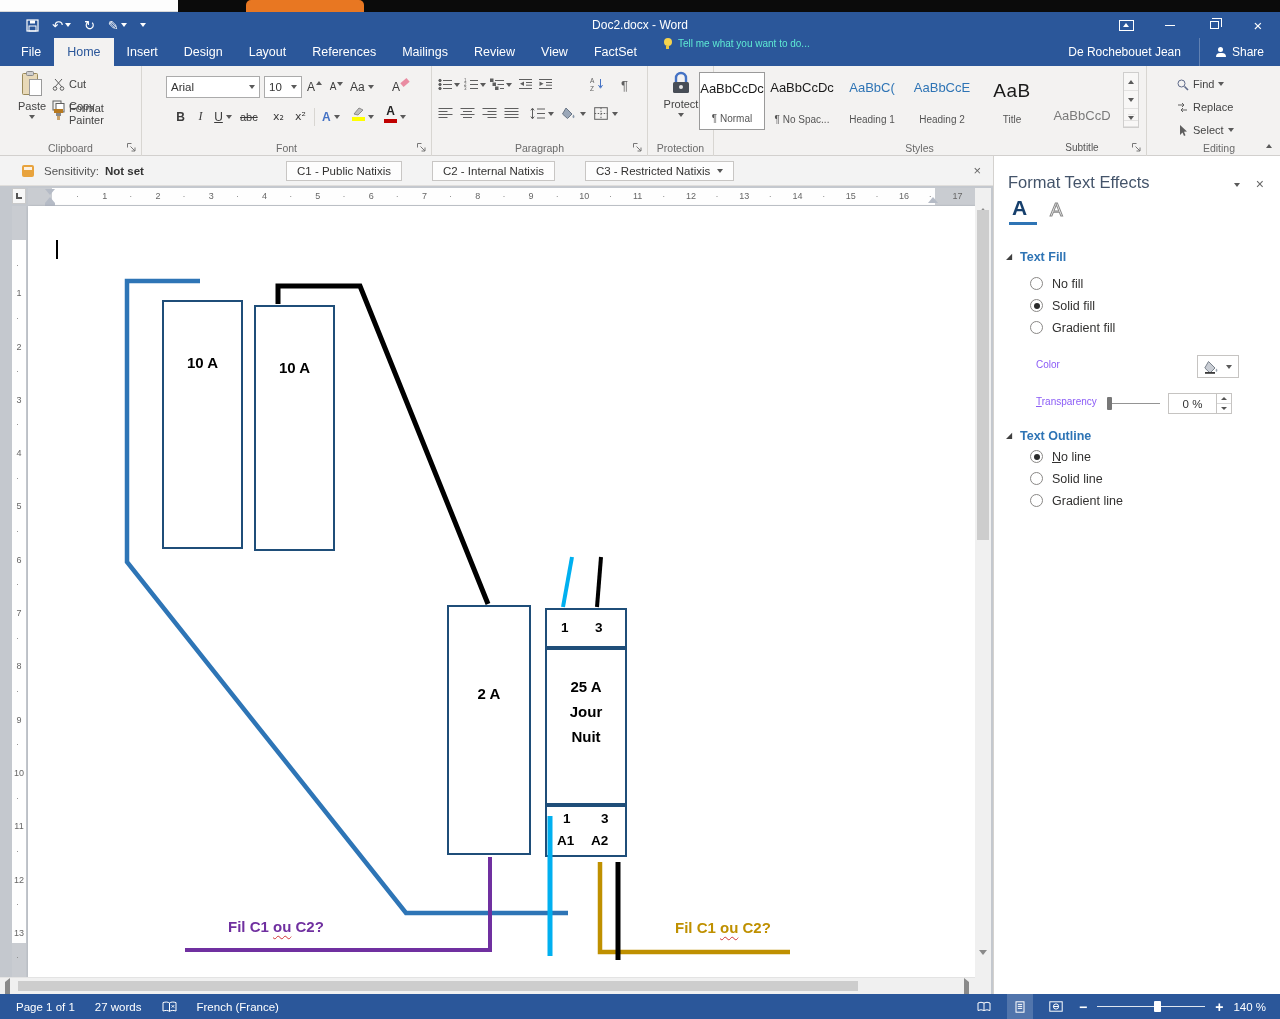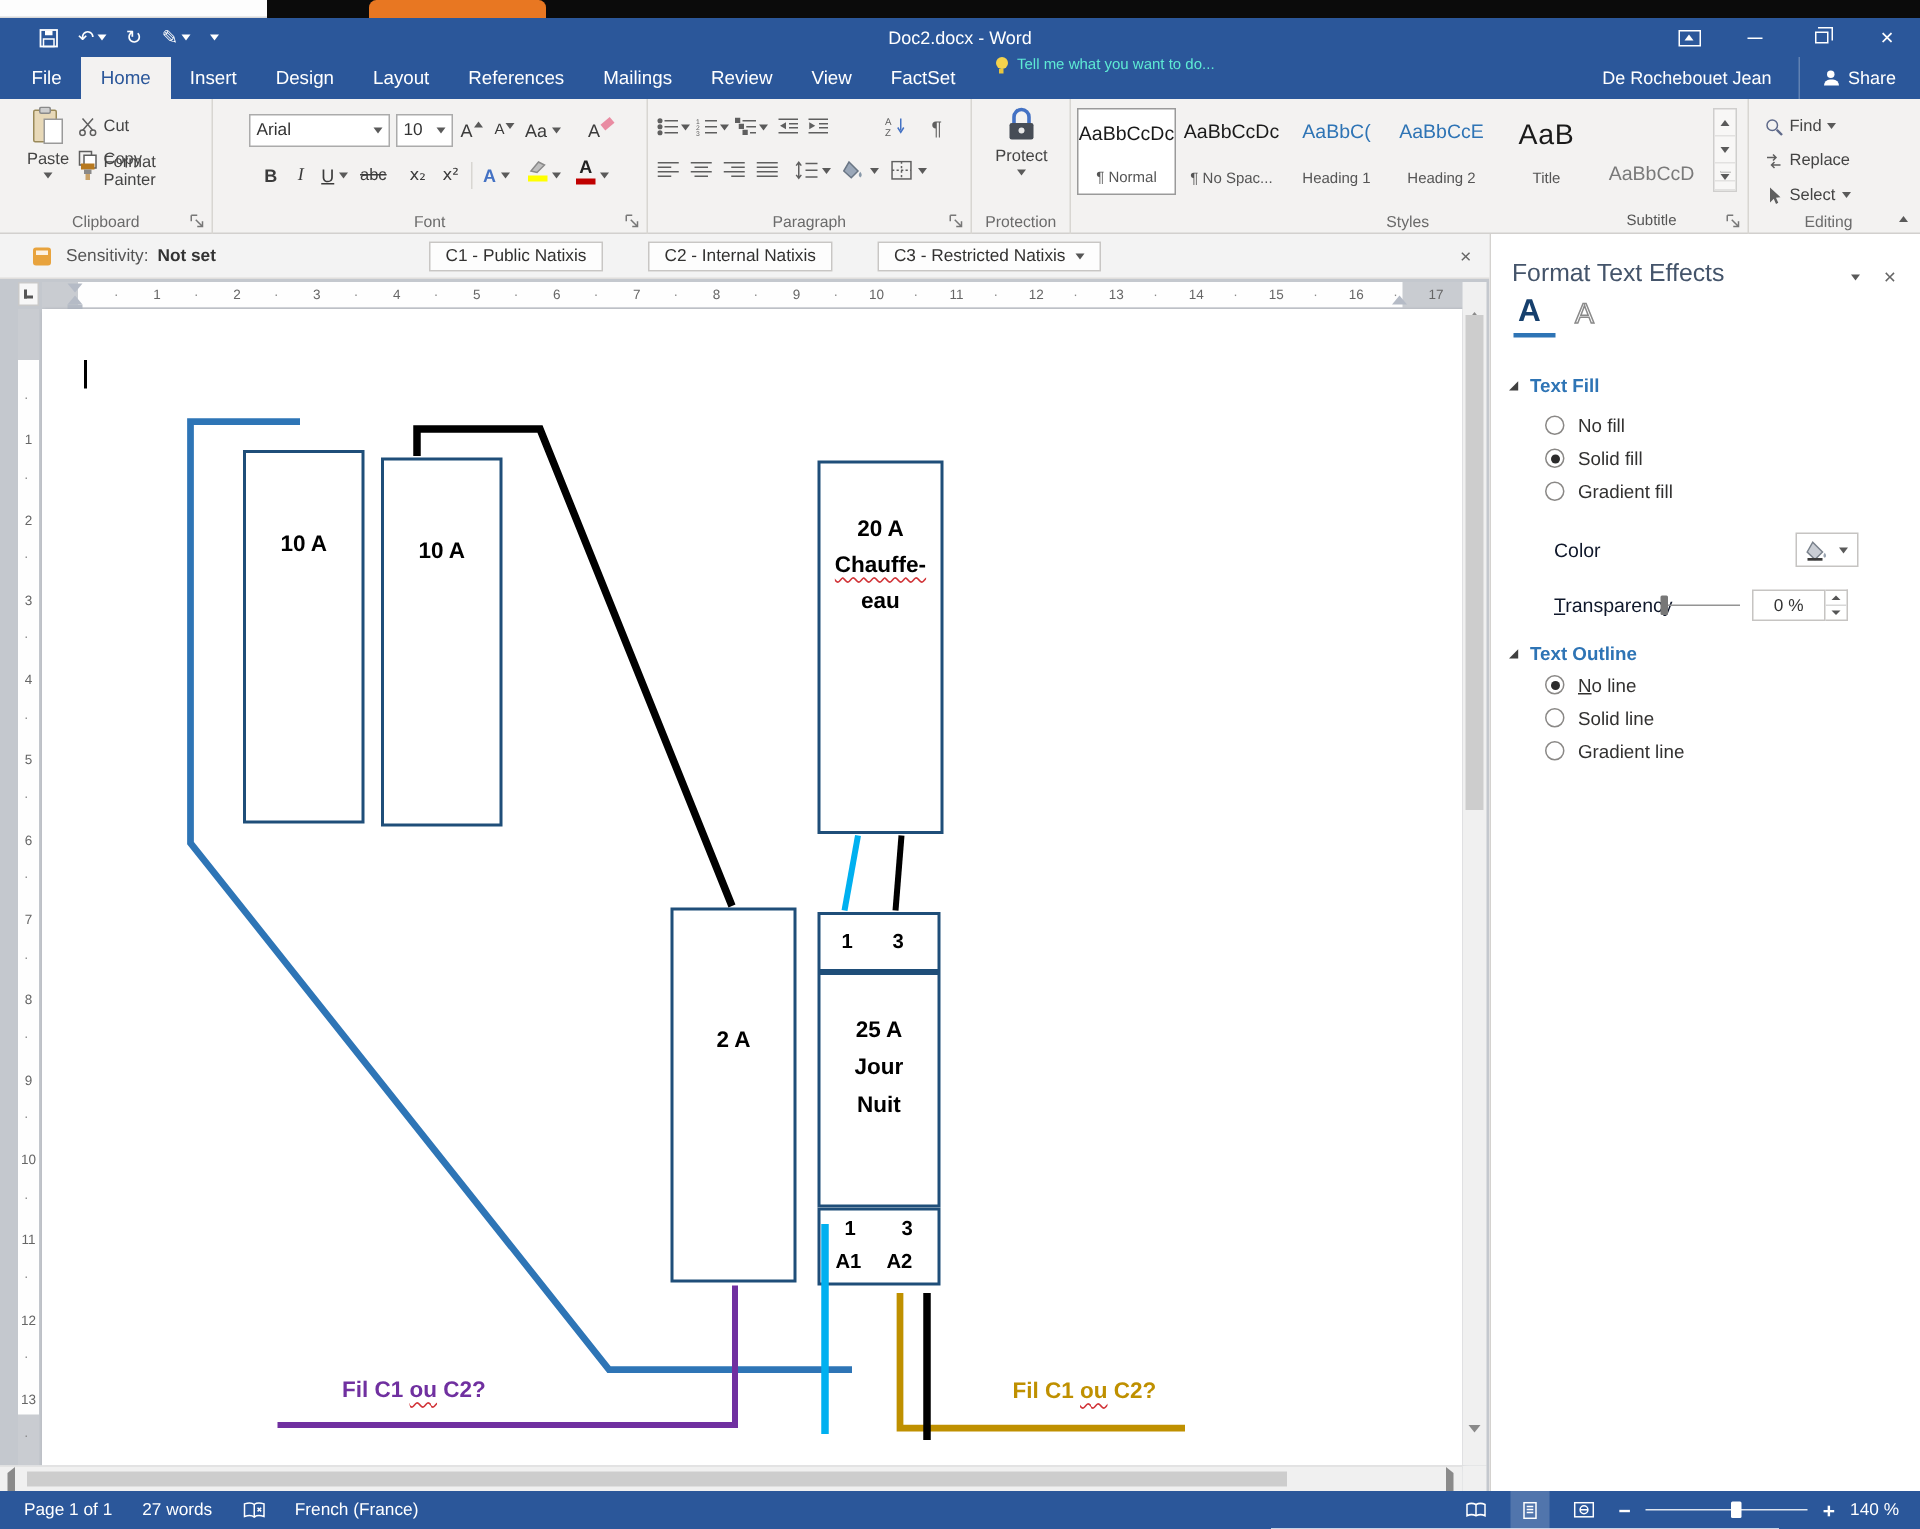--- a/index.html
+++ b/index.html
@@ -124,21 +124,21 @@
   #pane .ptitle{position:absolute;left:14px;top:17px;font-size:16.5px;color:#44546a}
   #pane .pctl{position:absolute;top:20px;color:#666;font-size:12px}
   .paneA1{position:absolute;left:18px;top:40px;font-size:21px;font-weight:bold;color:#17406d}
   .paneA1u{position:absolute;left:15px;top:66px;width:28px;height:3px;background:#2e74b5}
   .paneA2{position:absolute;left:56px;top:43px;font-size:19px;color:#fff;-webkit-text-stroke:1px #8a8a8a}
   .sect{position:absolute;left:20px;font-size:12.5px;font-weight:bold;color:var(--paneblue)}
   .tri-sect{position:absolute;font-family:"DejaVu Sans",sans-serif;font-size:8px;color:#404040}
   .radio-row{position:absolute;display:flex;align-items:flex-start;gap:9px;font-size:12.5px;color:#323130}
   .radio{width:13px;height:13px;border:1px solid #8a8886;border-radius:50%;background:#fff;display:flex;align-items:center;justify-content:center}
   .radio.sel::after{content:"";width:6px;height:6px;border-radius:50%;background:#2b2b2b}
-  .prow-label{position:absolute;font-size:13px;color:#0f172a}
+  .prow-label{position:absolute;font-size:10px;color:#8b5cf6}
   .ak::first-letter{text-decoration:underline}
   .colorbtn{position:absolute;left:203px;top:199px;width:42px;height:23px;border:1px solid #c6c4c2;background:#fff;display:flex;align-items:center;justify-content:space-evenly}
   .slider-track{position:absolute;left:114px;top:247px;width:52px;height:1px;background:#949494}
   .slider-thumb{position:absolute;left:113px;top:241px;width:5px;height:13px;background:#777;border-radius:1px}
   .spinbox{position:absolute;left:174px;top:237px;width:49px;height:21px;border:1px solid #c6c4c2;display:flex;align-items:center;justify-content:center;font-size:11.5px;color:#333}
   .spinner{position:absolute;left:223px;top:237px;width:15px;height:21px;border:1px solid #c6c4c2;border-left:none;display:flex;flex-direction:column}
   .spinner span{flex:1;display:flex;align-items:center;justify-content:center}
   .spinner .t{border-bottom:1px solid #d8d8d8}
   .mini-up{width:0;height:0;border-left:3px solid transparent;border-right:3px solid transparent;border-bottom:3.5px solid #555}
   .mini-down{width:0;height:0;border-left:3px solid transparent;border-right:3px solid transparent;border-top:3.5px solid #555}
@@ -444,21 +444,21 @@
             <rect x="3" y="11" width="16" height="11" rx="1.5" fill="#474d56"></rect>
             <circle cx="11" cy="16" r="2" fill="#e8e8e8"></circle>
           </svg>
       </span>
       <span>Protect</span>
       <i class="caret"></i>
     </div>
     <div class="glabel">Protection</div>
   </div>
 
-  <div class="group" id="grp-styles" style="left:712px;width:454px">
+  <div class="group" id="grp-styles" style="left:693px;width:454px">
     <div id="styles-gallery">
         <div class="style-item" style="left: 6px;">
         <div class="ssample">AaBbCcDc</div>
         <div class="sname">¶ Normal</div>
       </div>
         <div class="style-item" style="left: 76px;">
         <div class="ssample">AaBbCcDc</div>
         <div class="sname">¶ No Spac...</div>
       </div>
         <div class="style-item" style="left: 146px;">
@@ -601,27 +601,20 @@
 
 <div id="page" class="ab">
   <span class="cursorbar"></span>
 
   <div class="dbox" style="left:134px;top:94px;width:81px;height:249px">
     <span class="lbl" style="top:52px">10 A</span>
   </div>
   <div class="dbox" style="left:226px;top:99px;width:81px;height:246px">
     <span class="lbl" style="top:52px">10 A</span>
   </div>
-  <div class="dbox" style="left:517px;top:101px;width:84px;height:249px">
-    <div class="stack" style="top:32px">
-      <div>20 A</div>
-      <div class="sq">Chauffe-</div>
-      <div>eau</div>
-    </div>
-  </div>
   <div class="dbox" style="left:419px;top:399px;width:84px;height:250px">
     <span class="lbl" style="top:78px">2 A</span>
   </div>
   <div class="dbox" style="left:517px;top:402px;width:82px;height:40px">
     <span class="term" style="left:14px;top:10px">1</span>
     <span class="term" style="left:48px;top:10px">3</span>
   </div>
   <div class="dbox" style="left:517px;top:442px;width:82px;height:157px">
     <div class="stack" style="top:24px;line-height:25px">
       <div>25 A</div>

